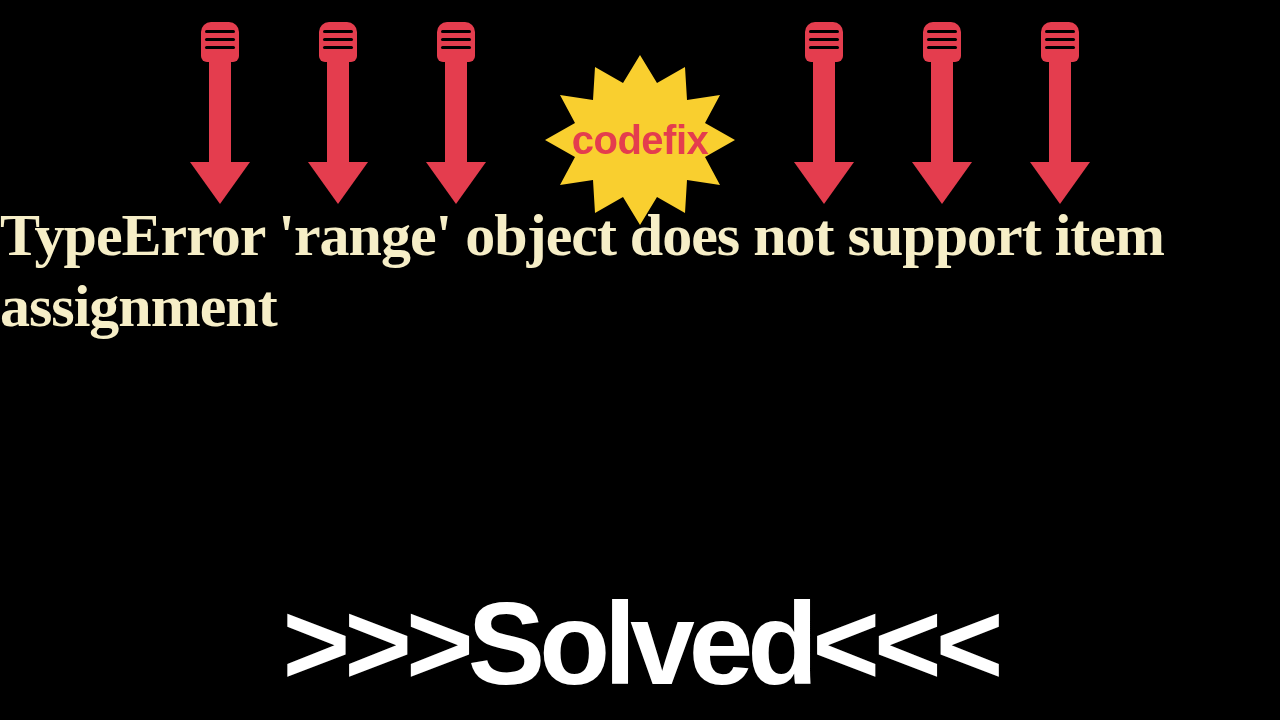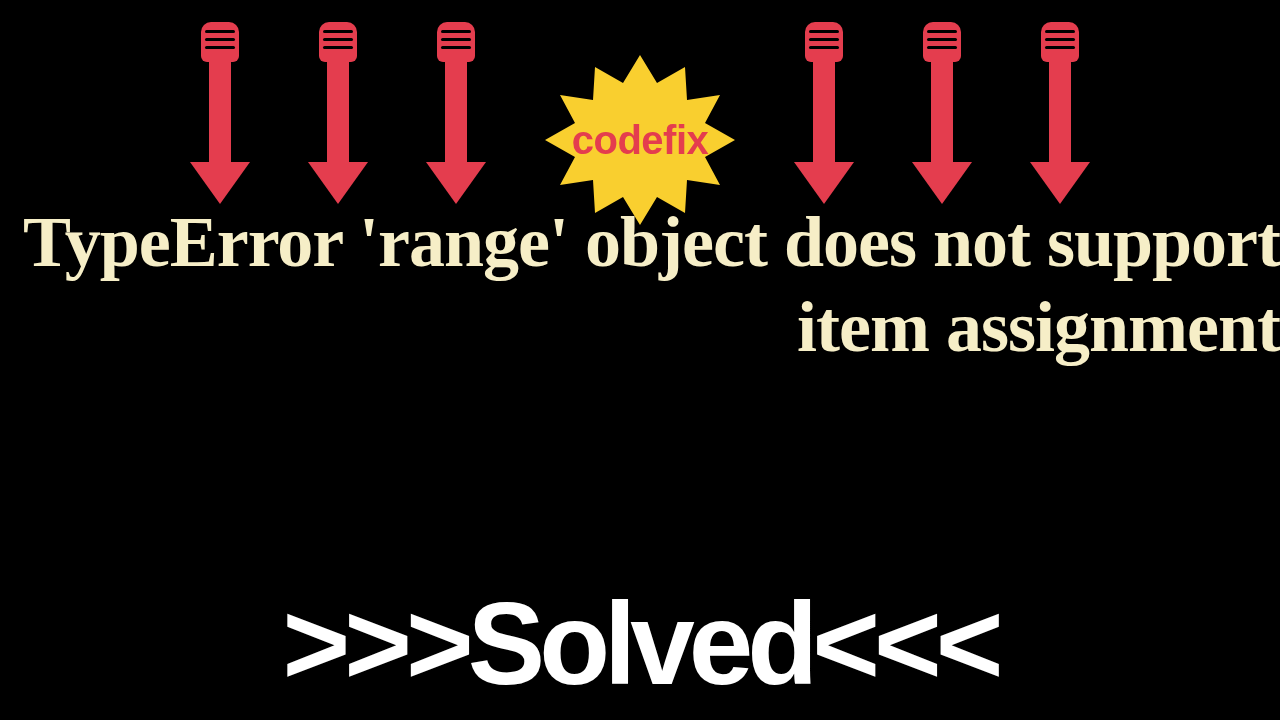--- a/index.html
+++ b/index.html
@@ -80,24 +80,24 @@
     font-weight: 800;
     font-size: 40px;
     letter-spacing: -0.5px;
     text-align: right;
   }
   .main-title {
     position: absolute;
     top: 200px;
     left: 0;
     width: 100%;
-    text-align: right;
+    text-align: left;
     color: #f6eec7;
     font-weight: 700;
-    font-size: 72px;
+    font-size: 60px;
     line-height: 1.18;
     font-family: Georgia, 'Times New Roman', serif;
     letter-spacing: -1px;
   }
   .solved-row {
     position: absolute;
     bottom: 18px;
     left: 0;
     width: 100%;
     text-align: center;

